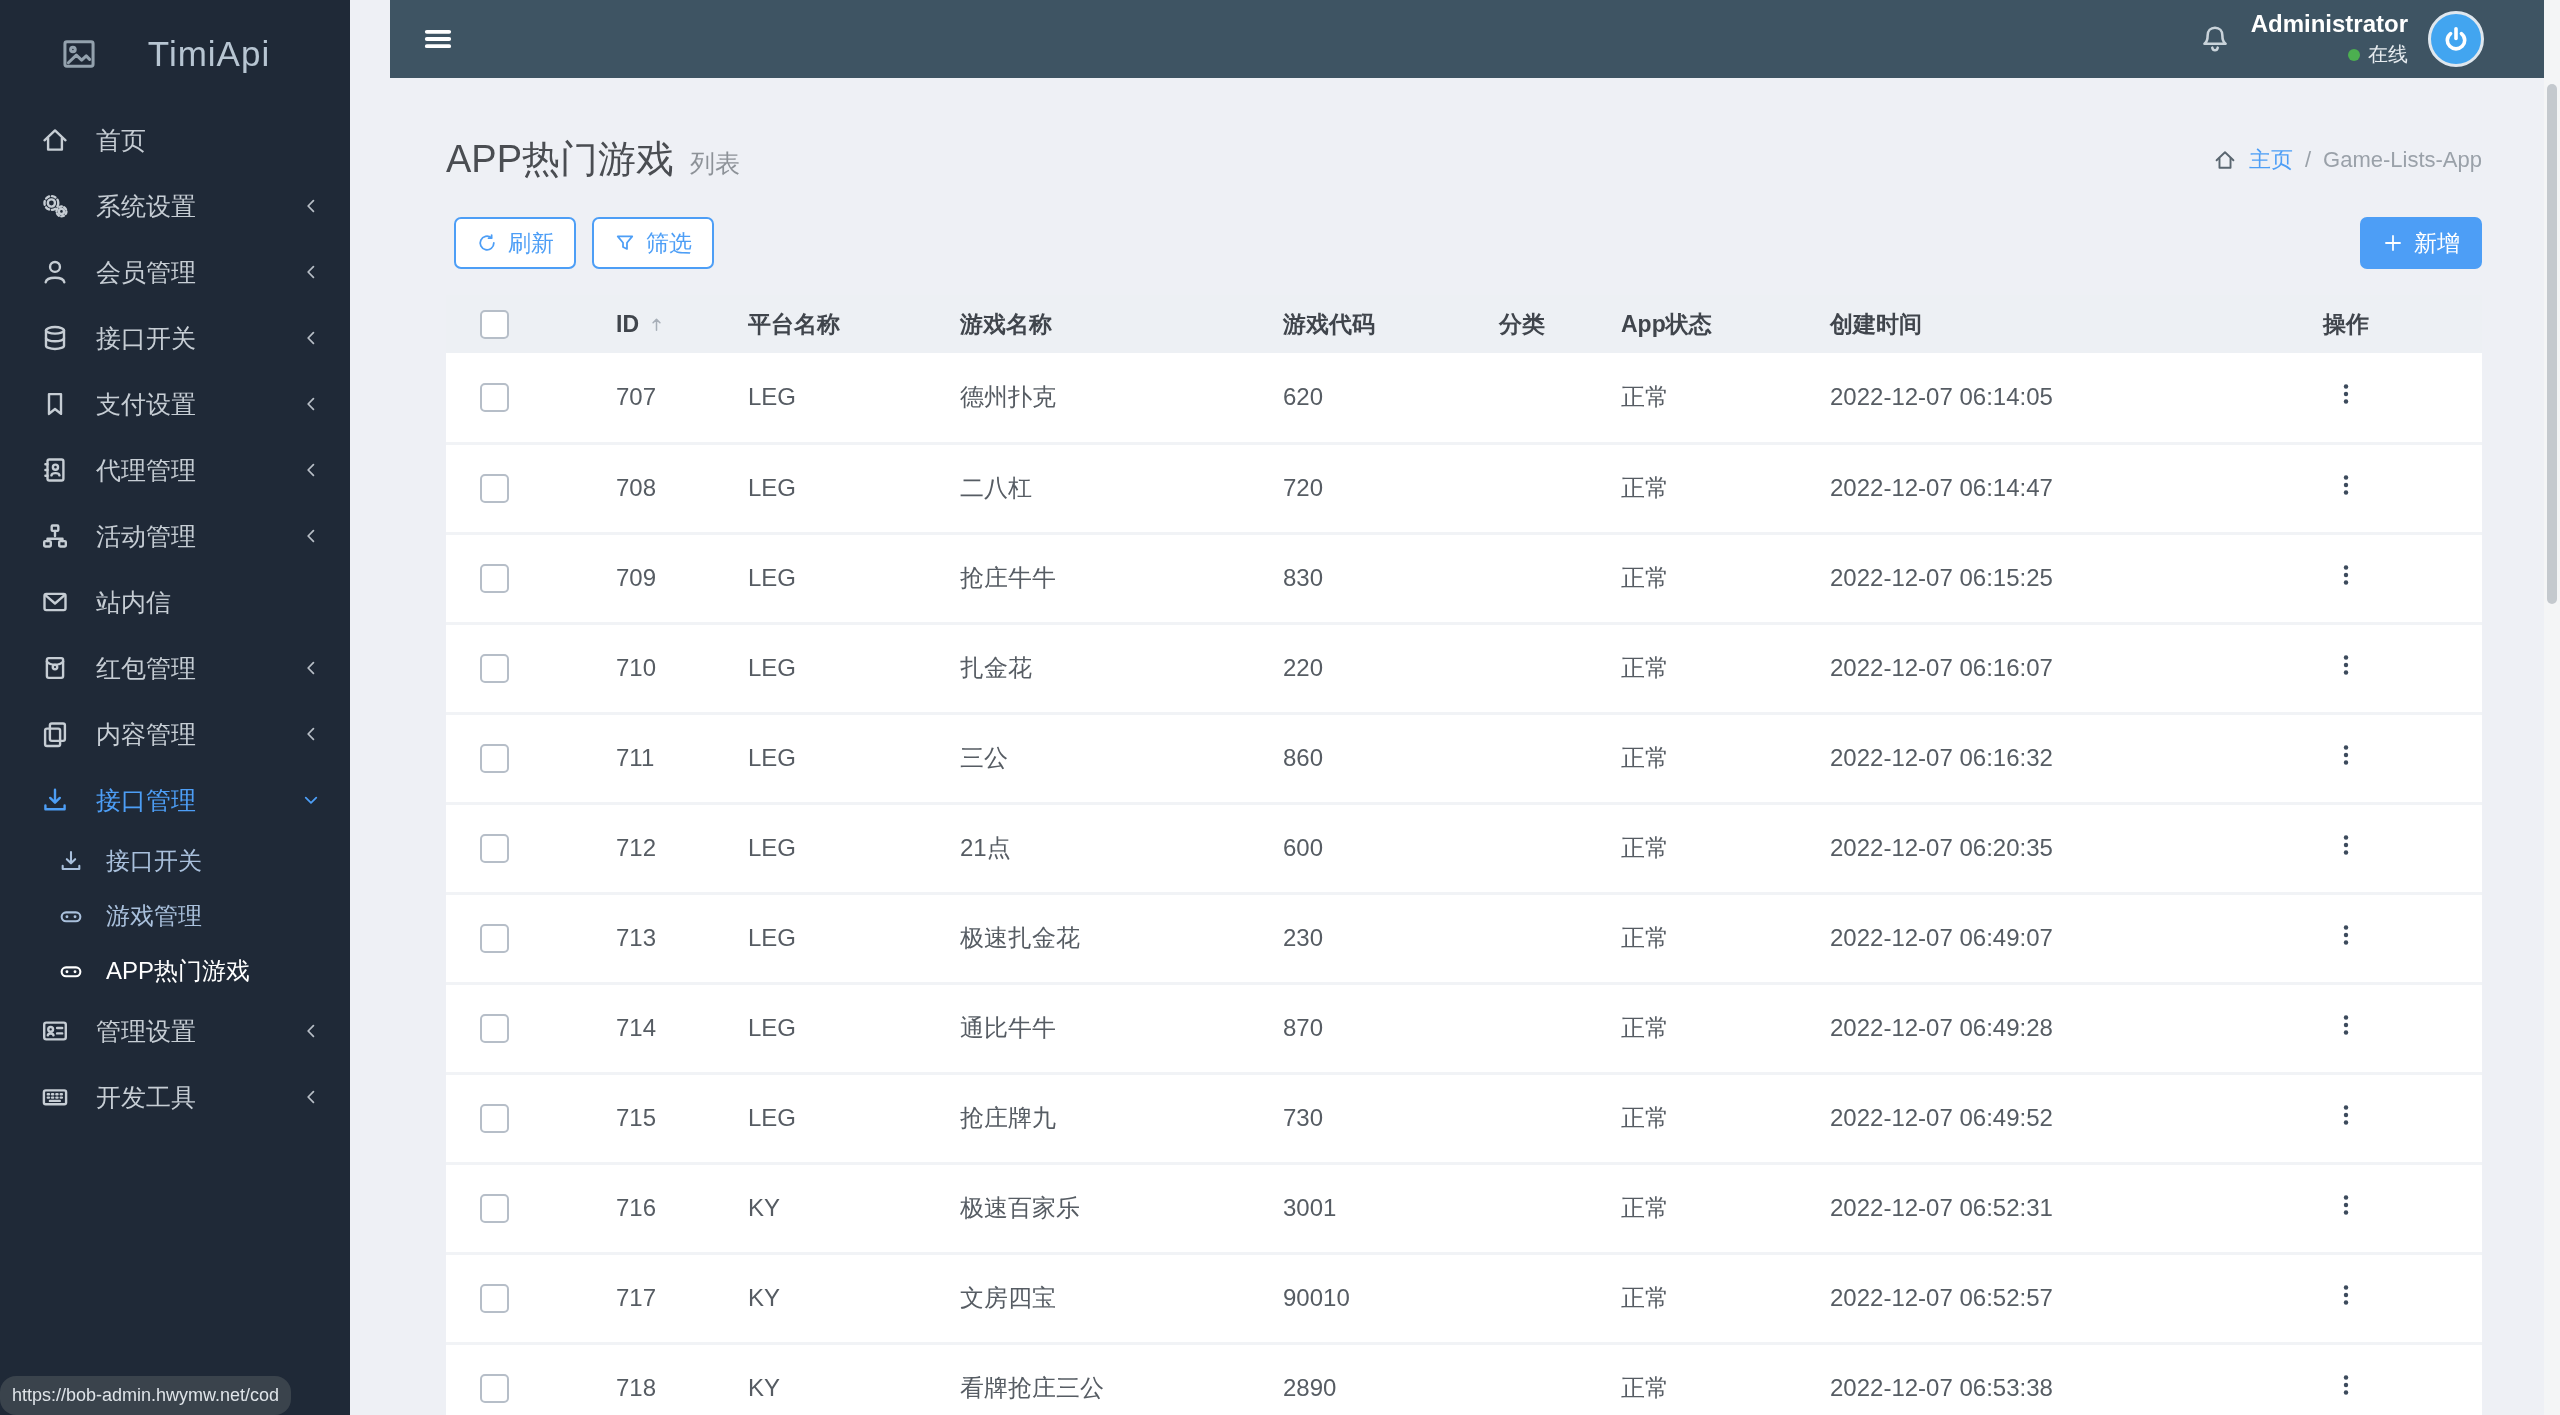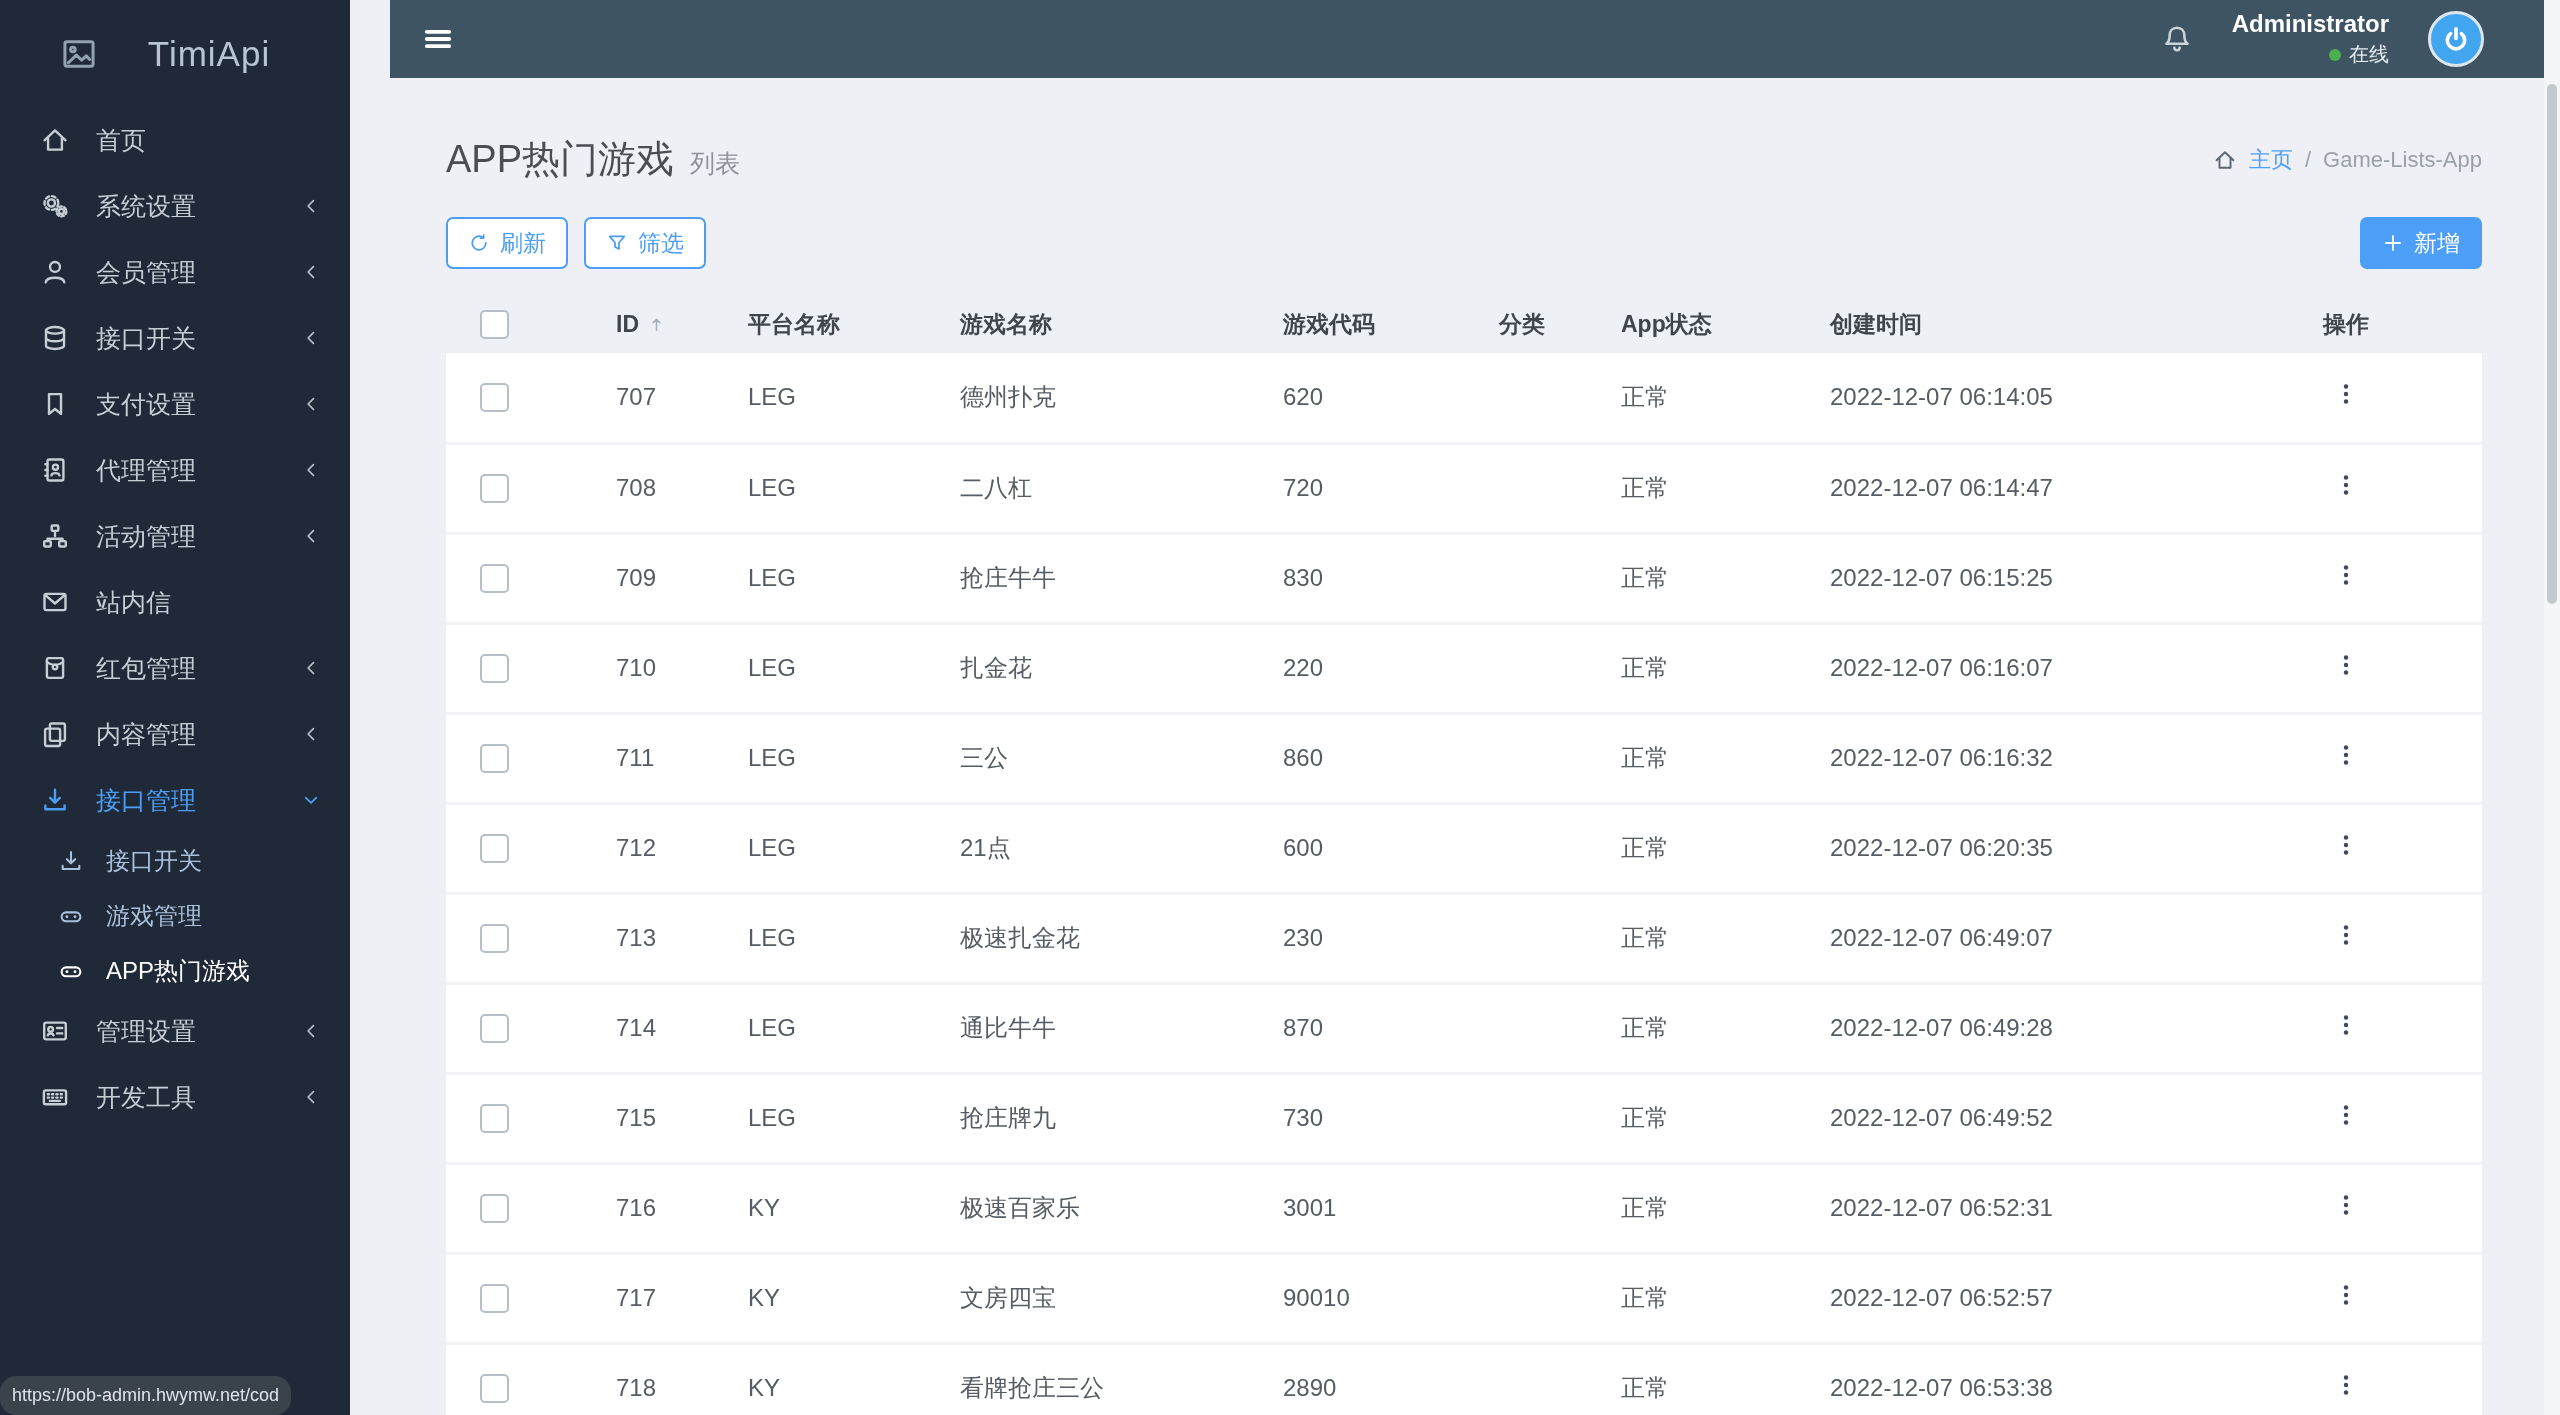--- a/index.html
+++ b/index.html
@@ -42,21 +42,21 @@
   .submenu .nav-item .nicon { width: 26px; height: 26px; margin-right: 22px; }
   .submenu .nav-item.current { color: #ffffff; }
 
   
   .topbar {
     position: fixed; left: 390px; top: 0; right: 16px; height: 78px;
     background: var(--topbar, #3e5463);
     display: flex; align-items: center; padding: 0 60px 0 30px; z-index: 20;
   }
   .hamburger { width: 36px; height: 36px; color: #ffffff; background: none; border: none; cursor: pointer; padding: 2px; }
-  .topbar-right { margin-left: auto; display: flex; align-items: center; gap: 39px; }
+  .topbar-right { margin-left: auto; display: flex; align-items: center; gap: 20px; }
   .bell { width: 32px; height: 32px; color: #c9d3da; cursor: pointer; }
   .userbox { text-align: right; cursor: pointer; }
   .uname { font-size: 24px; font-weight: 600; color: #ffffff; }
   .ustatus { display: flex; align-items: center; justify-content: flex-end; gap: 8px; font-size: 20px; color: #e6ebef; margin-top: 3px; }
   .dot { width: 12px; height: 12px; border-radius: 50%; background: var(--online, #4caf50); }
   .avatar {
     width: 56px; height: 56px; border-radius: 50%; background: #42a5f0;
     border: 3px solid #dfe7ee; display: flex; align-items: center; justify-content: center;
     color: #ffffff; cursor: pointer; flex: none;
   }
@@ -65,21 +65,21 @@
   
   .content { margin-left: 390px; padding: 134px 78px 0 56px; height: 1415px; }
   .page-head { display: flex; align-items: center; justify-content: space-between; }
   .titles { display: flex; align-items: baseline; }
   .page-title { font-size: 38px; font-weight: 400; color: #4a4d52; }
   .subtitle { font-size: 25px; color: #8d9298; margin-left: 16px; }
   .breadcrumb { display: flex; align-items: center; gap: 12px; font-size: 22px; color: #9aa1a9; justify-content: center; }
   .breadcrumb .bc-home { width: 24px; height: 24px; color: #5a6670; }
   .breadcrumb a { color: var(--accent, #4d9ef6); text-decoration: none; cursor: pointer; }
 
-  .toolbar { margin-top: 32px; display: flex; align-items: center; justify-content: space-between; }
+  .toolbar { margin-top: 32px; display: flex; align-items: center; justify-content: space-between; margin-left: 8px; }
   .tb-left { display: flex; gap: 16px; }
   .btn {
     display: inline-flex; align-items: center; gap: 10px; height: 52px; padding: 0 20px;
     font-size: 23px; border-radius: 7px; border: 2px solid var(--accent, #4d9ef6);
     background: #ffffff; color: var(--accent, #4d9ef6); cursor: pointer; font-family: inherit;
   }
   .btn .icon { width: 22px; height: 22px; }
   .btn.solid { background: var(--accent, #4d9ef6); color: #ffffff; }
 
   

